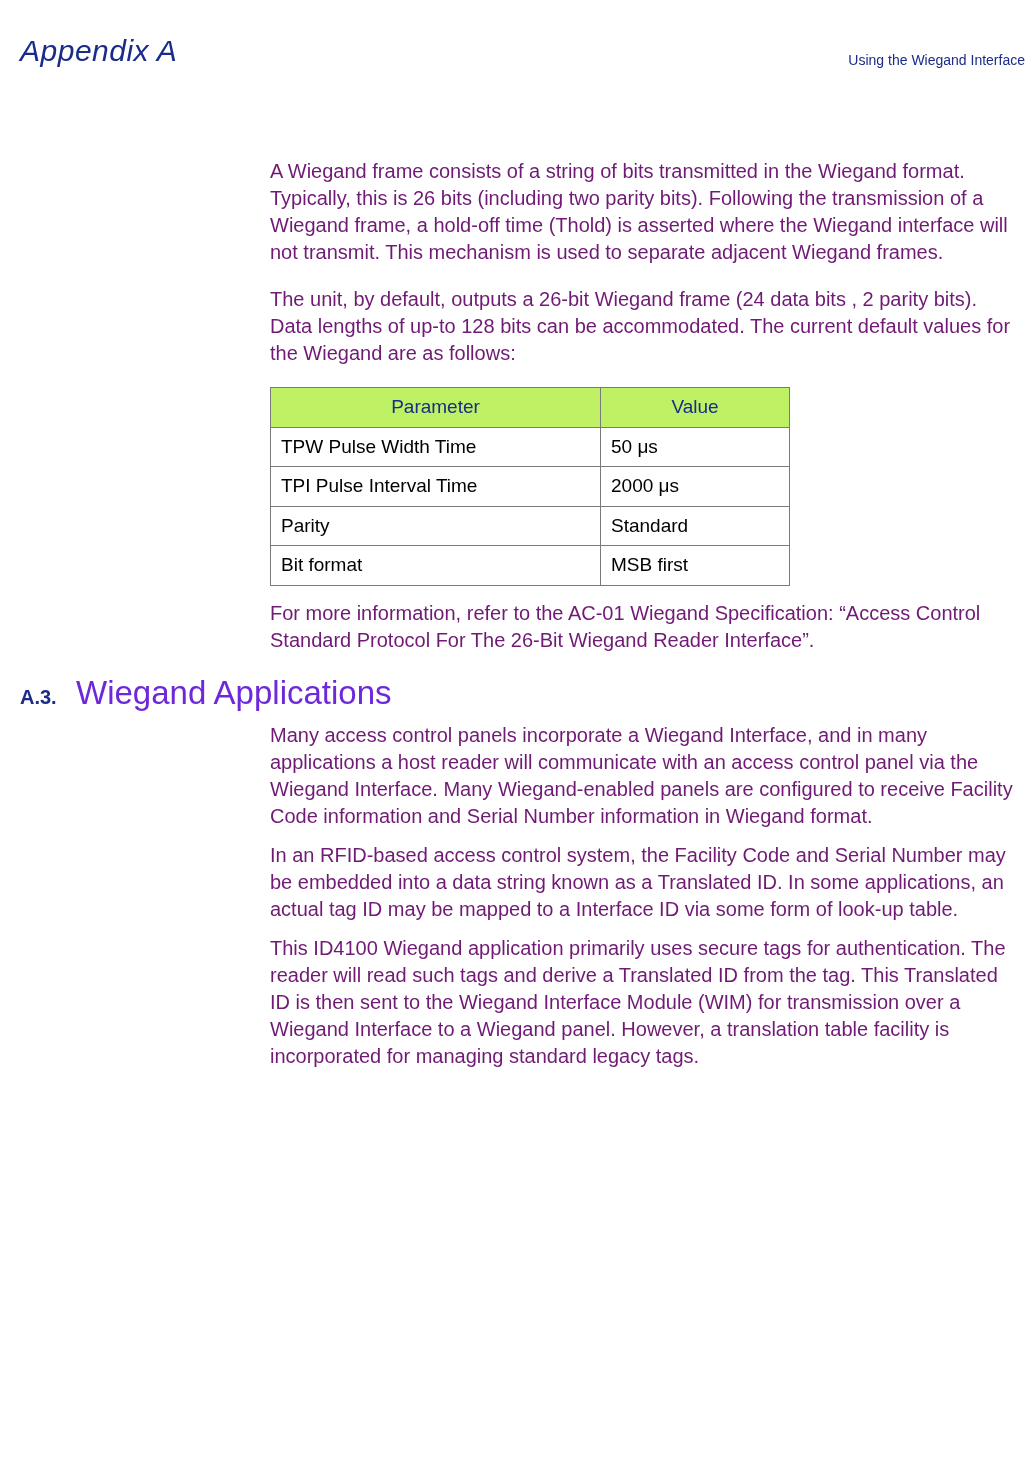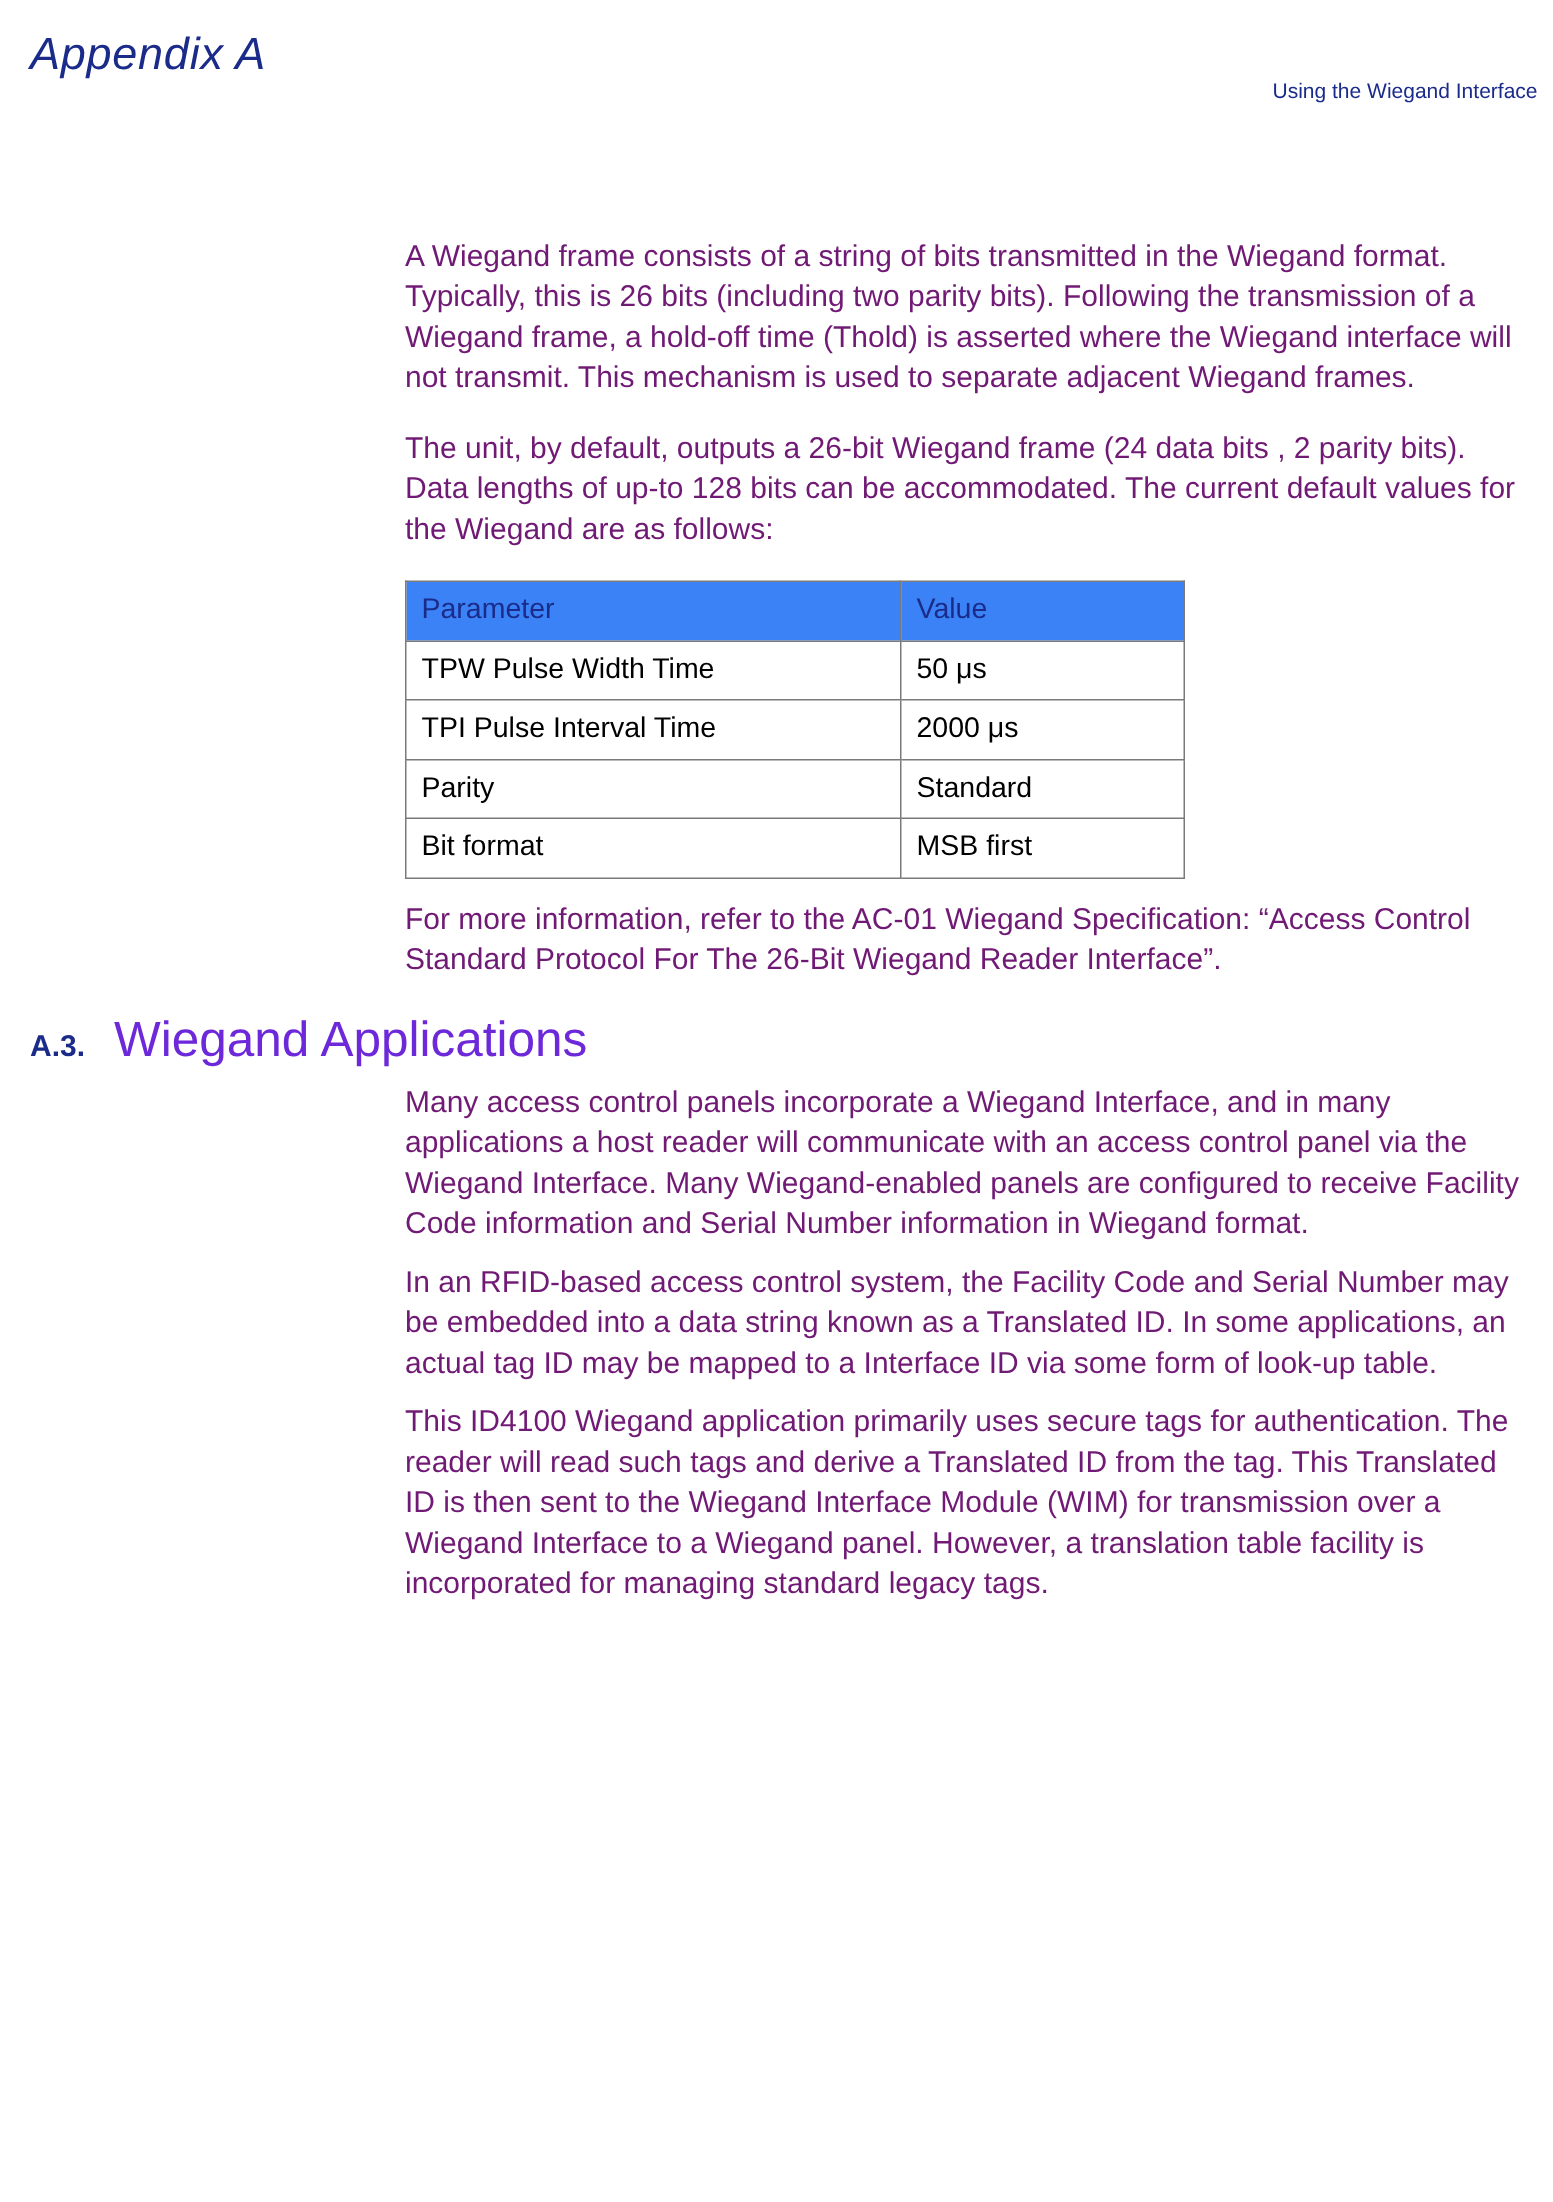--- a/index.html
+++ b/index.html
@@ -14,21 +14,21 @@
     }
     .page {
       position: relative;
       width: 100%;
       height: 100%;
       padding: 20px 0 0 0;
     }
     .header {
       display: flex;
       justify-content: space-between;
-      align-items: flex-start;
+      align-items: flex-end;
       padding: 0 10px 0 20px;
       margin-bottom: 90px;
     }
     .appendix-title {
       font-family: Verdana, Geneva, sans-serif;
       font-size: 30px;
       color: #1a2b8a;
       font-weight: normal;
       font-style: italic;
       letter-spacing: 0.5px;
@@ -59,25 +59,26 @@
       border: 1px solid #7a7a7a;
       text-align: left;
       padding: 6px 10px 6px 10px;
       font-family: Arial, Helvetica, sans-serif;
       font-size: 19px;
       font-weight: normal;
       color: #000;
       line-height: 1.4;
     }
     table.param-table th {
-      background: #3b82f6;
+      background: #bef264;
       color: #1a2b8a;
       font-family: "Trebuchet MS", Arial, sans-serif;
       font-size: 19px;
       font-weight: normal;
+      text-align: center;
     }
     table.param-table th:first-child, table.param-table td:first-child {
       width: 330px;
     }
     .section-row {
       display: flex;
       align-items: baseline;
       margin-top: 8px;
       margin-bottom: 10px;
       padding-left: 20px;

